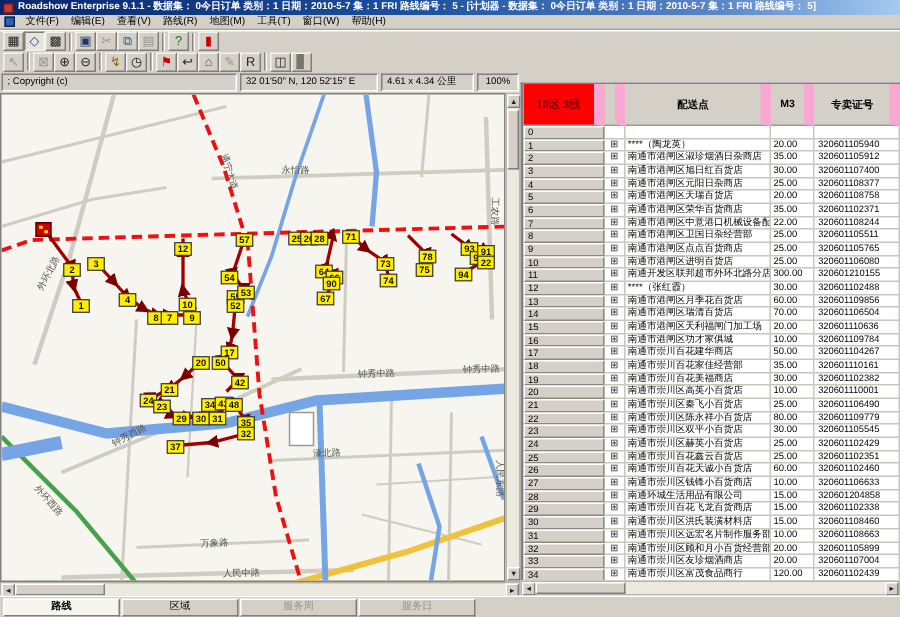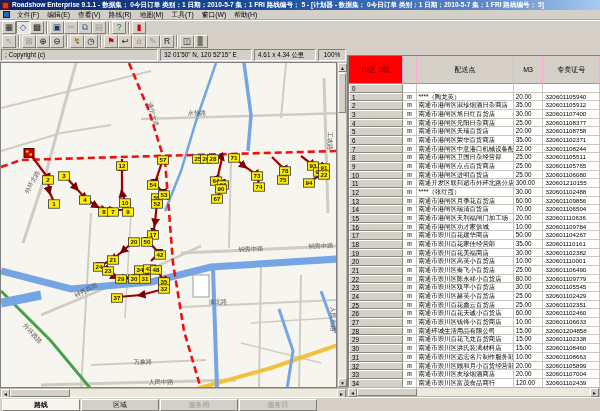--- a/index.html
+++ b/index.html
@@ -56,22 +56,22 @@
   .sarrow{width:9px;height:9px;background:#d4d0c8;border:1px solid;
     border-color:#fff #808080 #808080 #fff;font-size:5px;line-height:8px;text-align:center;color:#222;flex:0 0 auto}
   .vthumb{width:8px;height:40px;background:#d4d0c8;border:1px solid;border-color:#fff #808080 #808080 #fff;margin:1px auto}
   .hthumb{width:60px;height:8px;background:#d4d0c8;border:1px solid;border-color:#fff #808080 #808080 #fff;margin:0}
   .vtrack,.htrack{flex:1}
 
   
   .table-pane{position:absolute;left:347px;top:55px;width:253px;height:332px;background:#fff;
     border-left:2px solid #808080;border-top:1px solid #808080;overflow:hidden;font-size:6.5px}
   .thead{display:flex;height:28px}
-  .th{border-right:1px solid #f9a8d4;border-bottom:1px solid #9c9a90;background:#d4d0c8;
-    font-weight:normal;font-size:7px;display:flex;align-items:center;justify-content:center;text-align:center}
+  .th{border-right:7px solid #f9a8d4;border-bottom:1px solid #9c9a90;background:#d4d0c8;
+    font-weight:bold;font-size:7px;display:flex;align-items:center;justify-content:center;text-align:center}
   .th-route{width:54px;background:#ff0000;color:#6d0000;font-size:7.5px}
   .th-exp{width:15px}
   .th-name{width:97px}
   .th-m3{width:30px}
   .th-lic{width:57px}
   .trow{display:flex;height:8.686px;line-height:8.2px;white-space:nowrap}
   .c{border-right:1px solid #c9c6bc;border-bottom:1px solid #c9c6bc;overflow:hidden}
   .c-no{width:54px;background:#d4d0c8;border:1px solid;border-color:#fff #8a887e #8a887e #fff;
     padding-left:2px;font-size:6.3px}
   .c-exp{width:15px;text-align:center;color:#333;font-size:6.4px}

